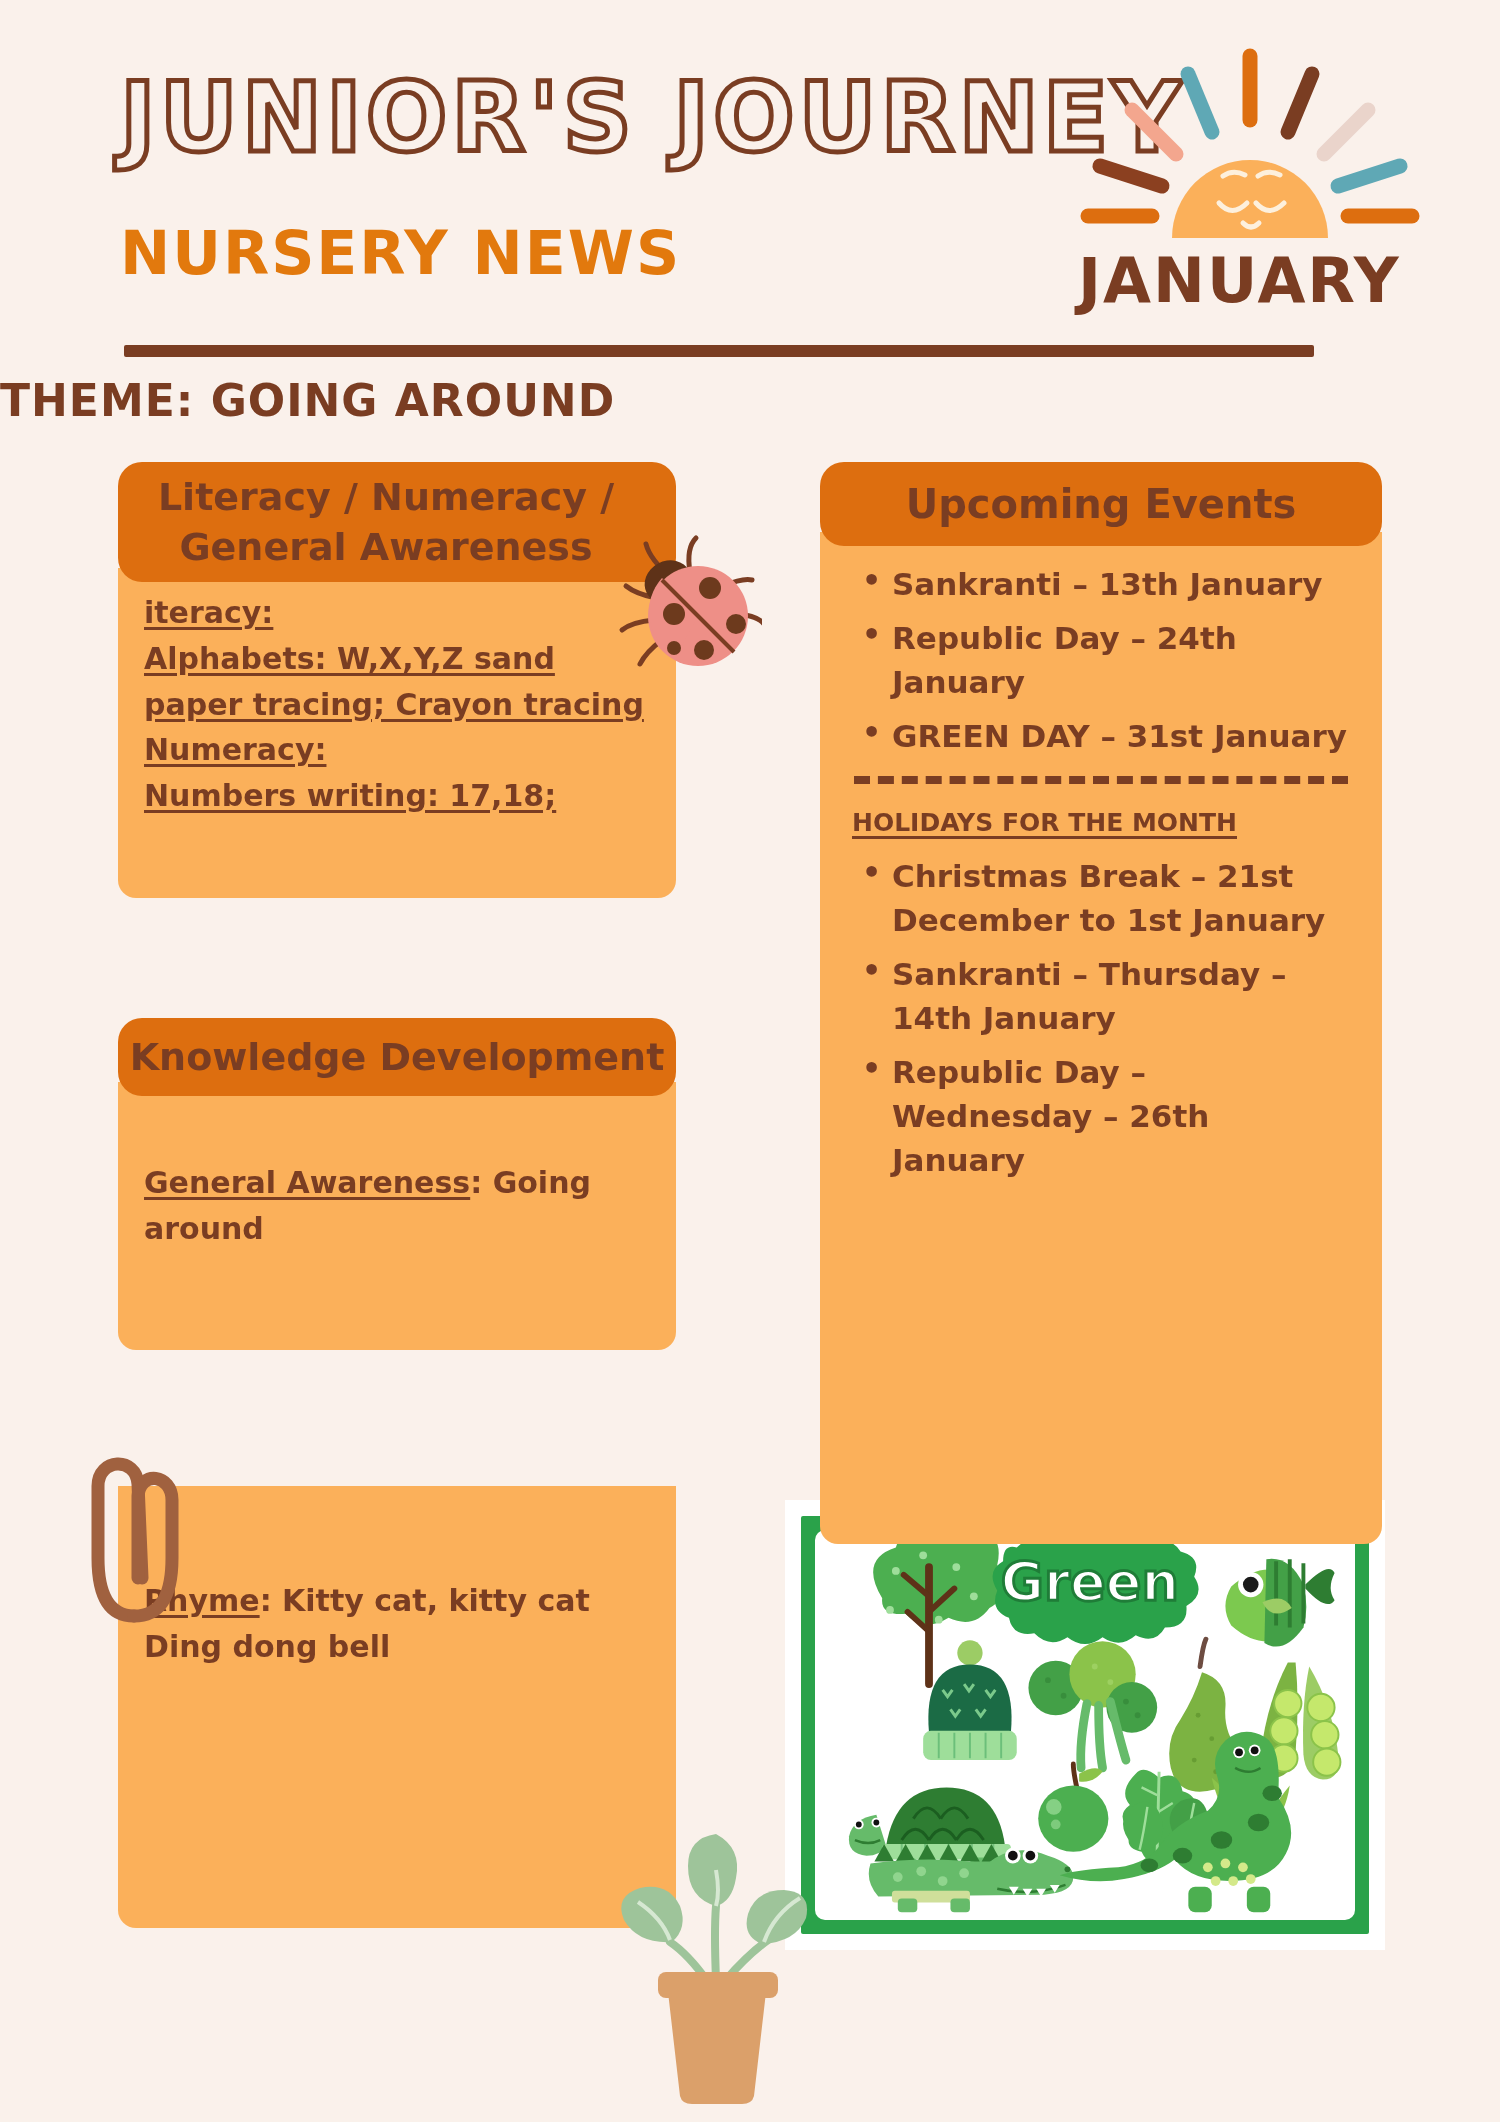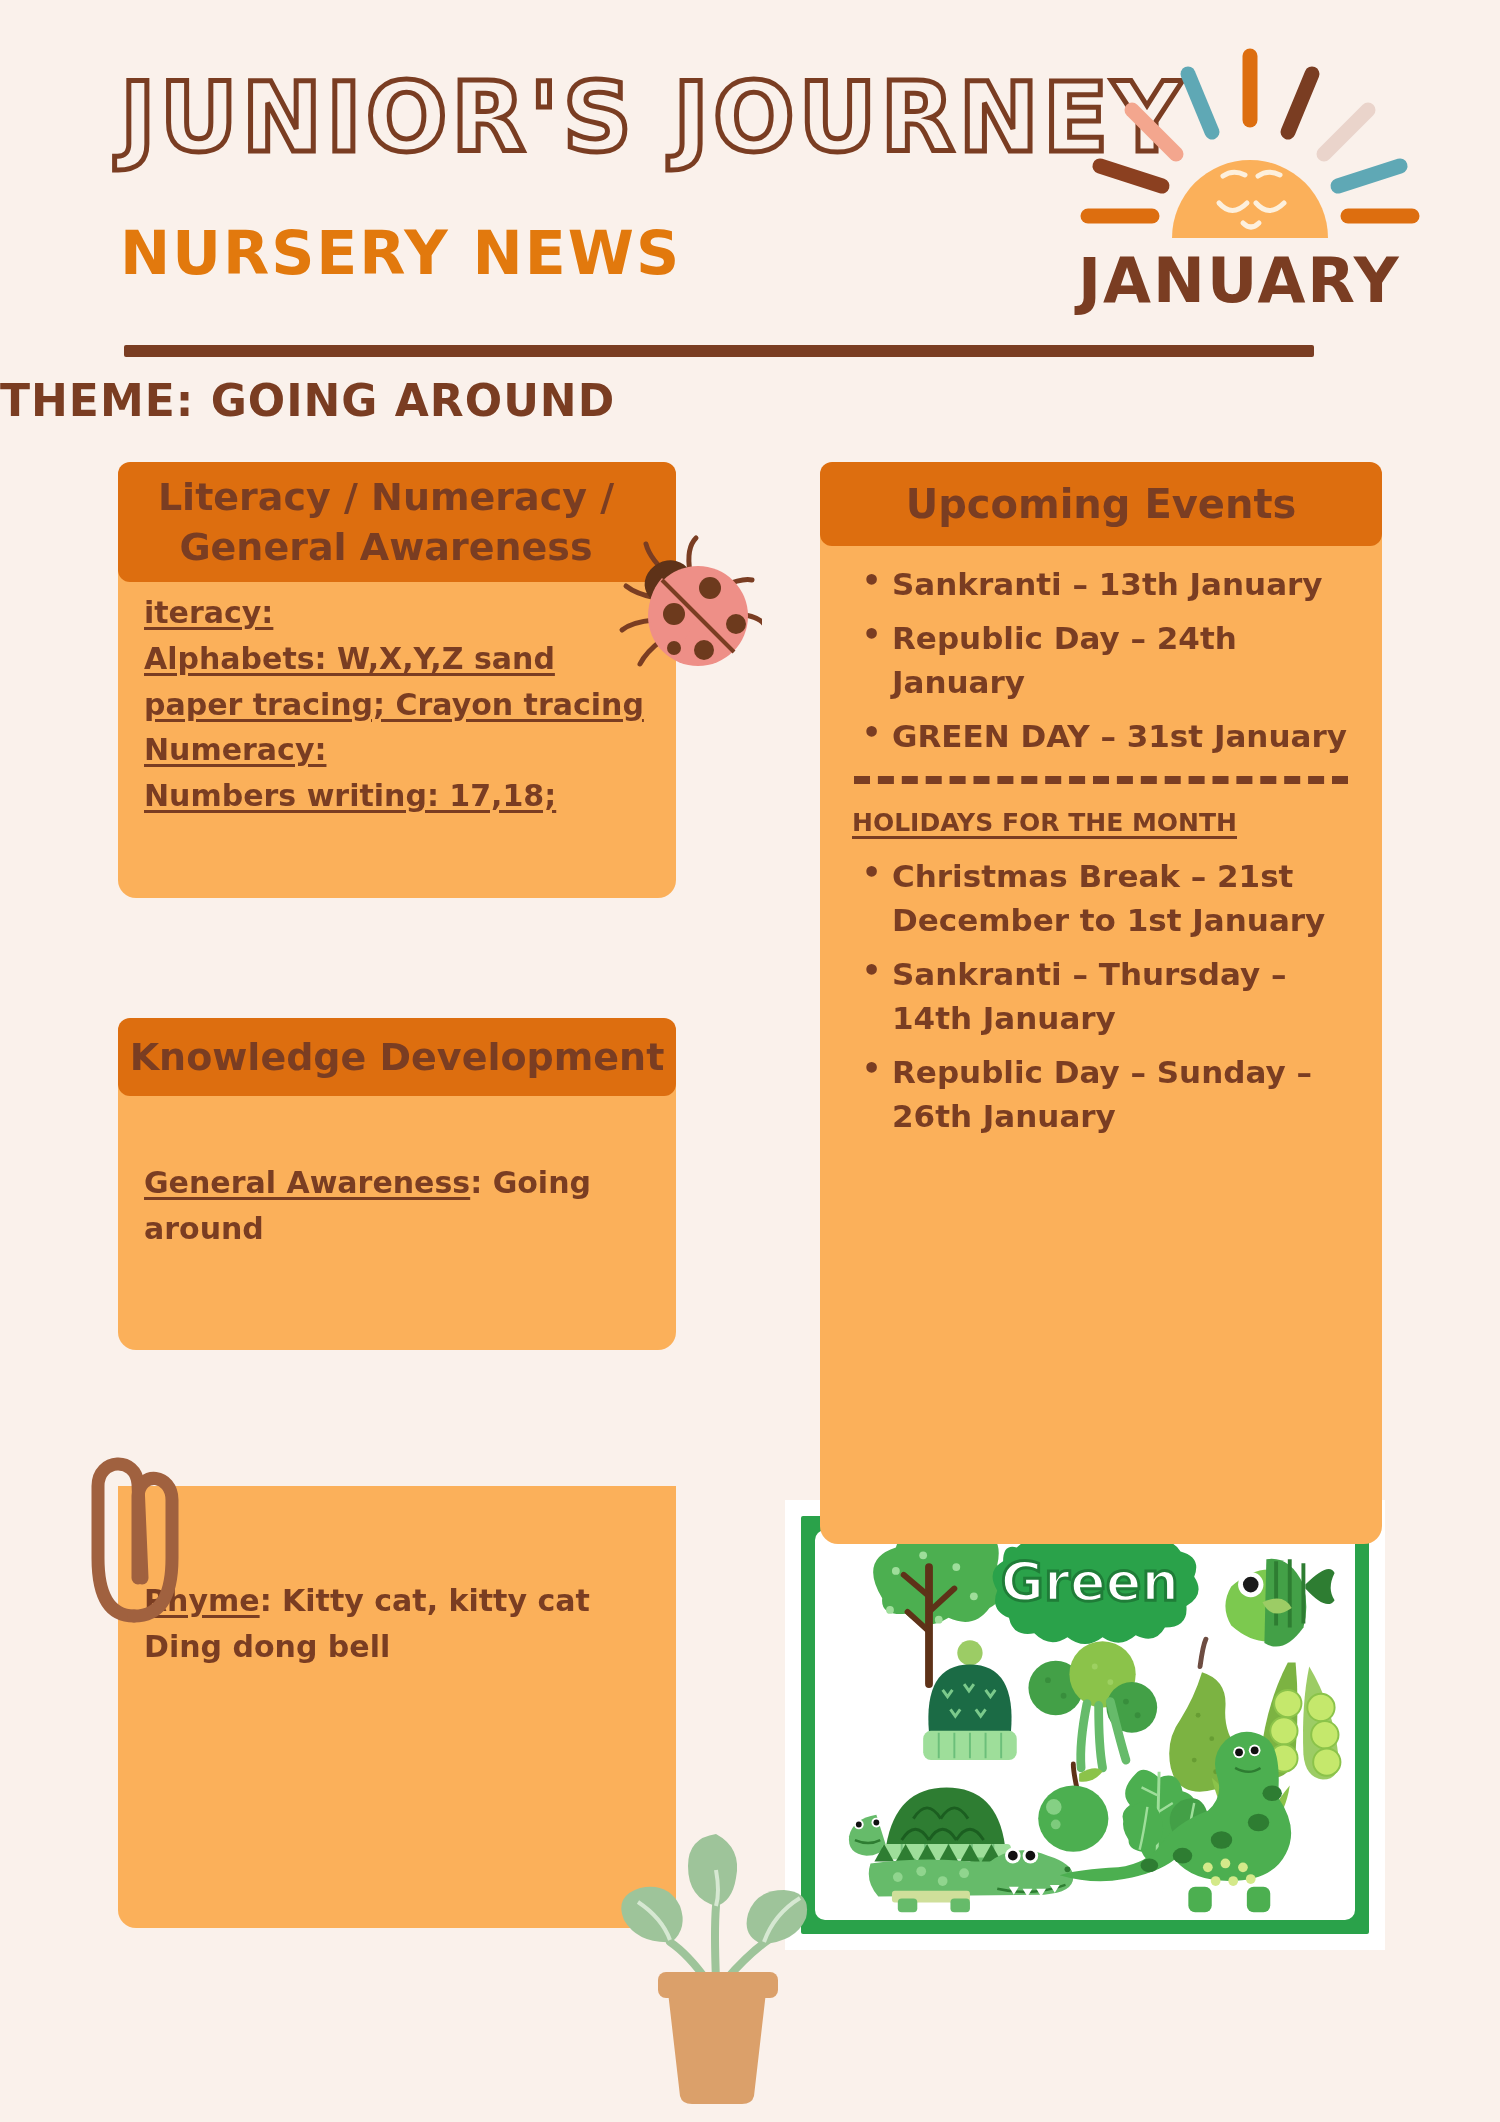--- a/index.html
+++ b/index.html
@@ -47,21 +47,21 @@
     font-family: "DejaVu Sans", sans-serif;
   }
 
   
   .sun { position: absolute; left: 1080px; top: 48px; width: 340px; height: 200px; }
 
   
   .card { position: absolute; }
   .card-head {
     background: #dd6e0f;
-    border-radius: 12px;
+    border-radius: 24px;
     color: #7a3d22;
     font-family: "DejaVu Sans", sans-serif;
     font-weight: 700;
     display: flex; align-items: center; justify-content: center;
     text-align: center;
     line-height: 1.32;
     position: relative; z-index: 3;
   }
   .card-body {
     background: #fbb05a;
@@ -242,21 +242,21 @@
           <li>GREEN DAY – 31st January</li>
         </ul>
 
         <div class="dashed-sep"></div>
 
         <div class="holidays-title">HOLIDAYS FOR THE MONTH</div>
 
         <ul class="bullets">
           <li>Christmas Break – 21st December to 1st January</li>
           <li>Sankranti – Thursday – 14th January</li>
-          <li>Republic Day – Sunday – 26th January</li>
+          <li>Republic Day – Wednesday – 26th January</li>
         </ul>
       </div>
     </div>
   </div>
 
   <div class="poster">
     <div class="poster-inner">
       <div class="poster-canvas">
         <svg viewBox="0 0 540 400" width="100%" height="100%" preserveAspectRatio="xMidYMid meet">
 

